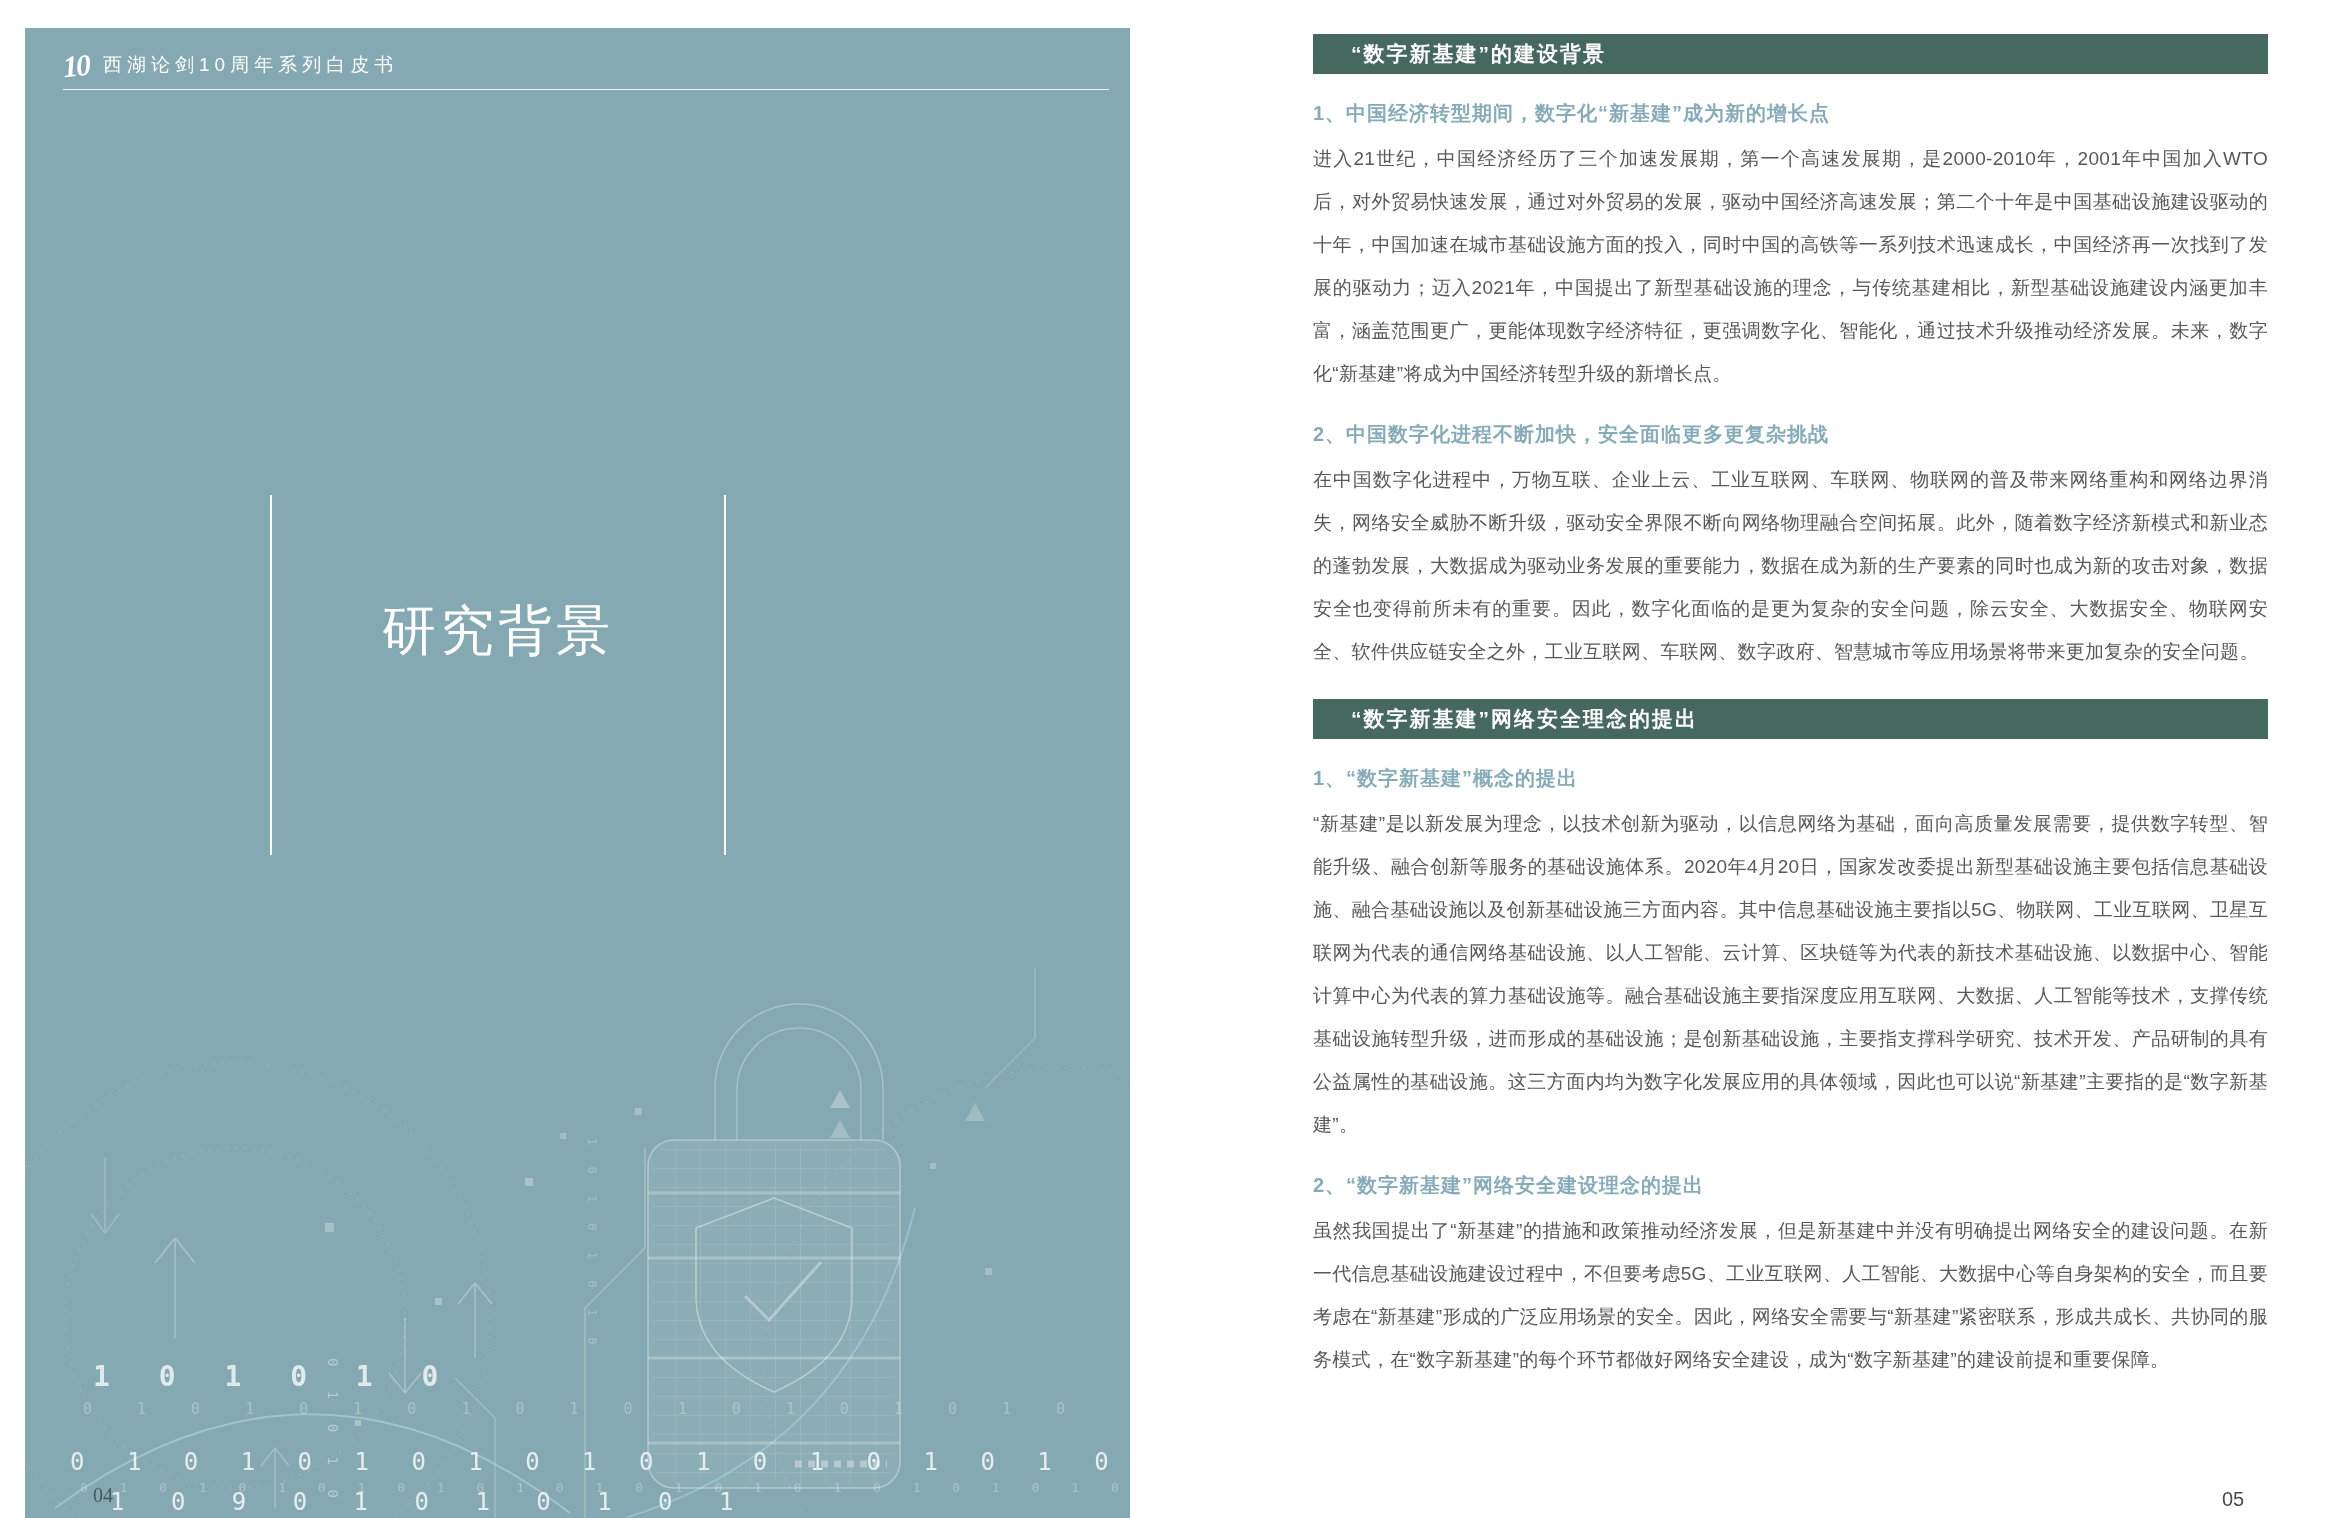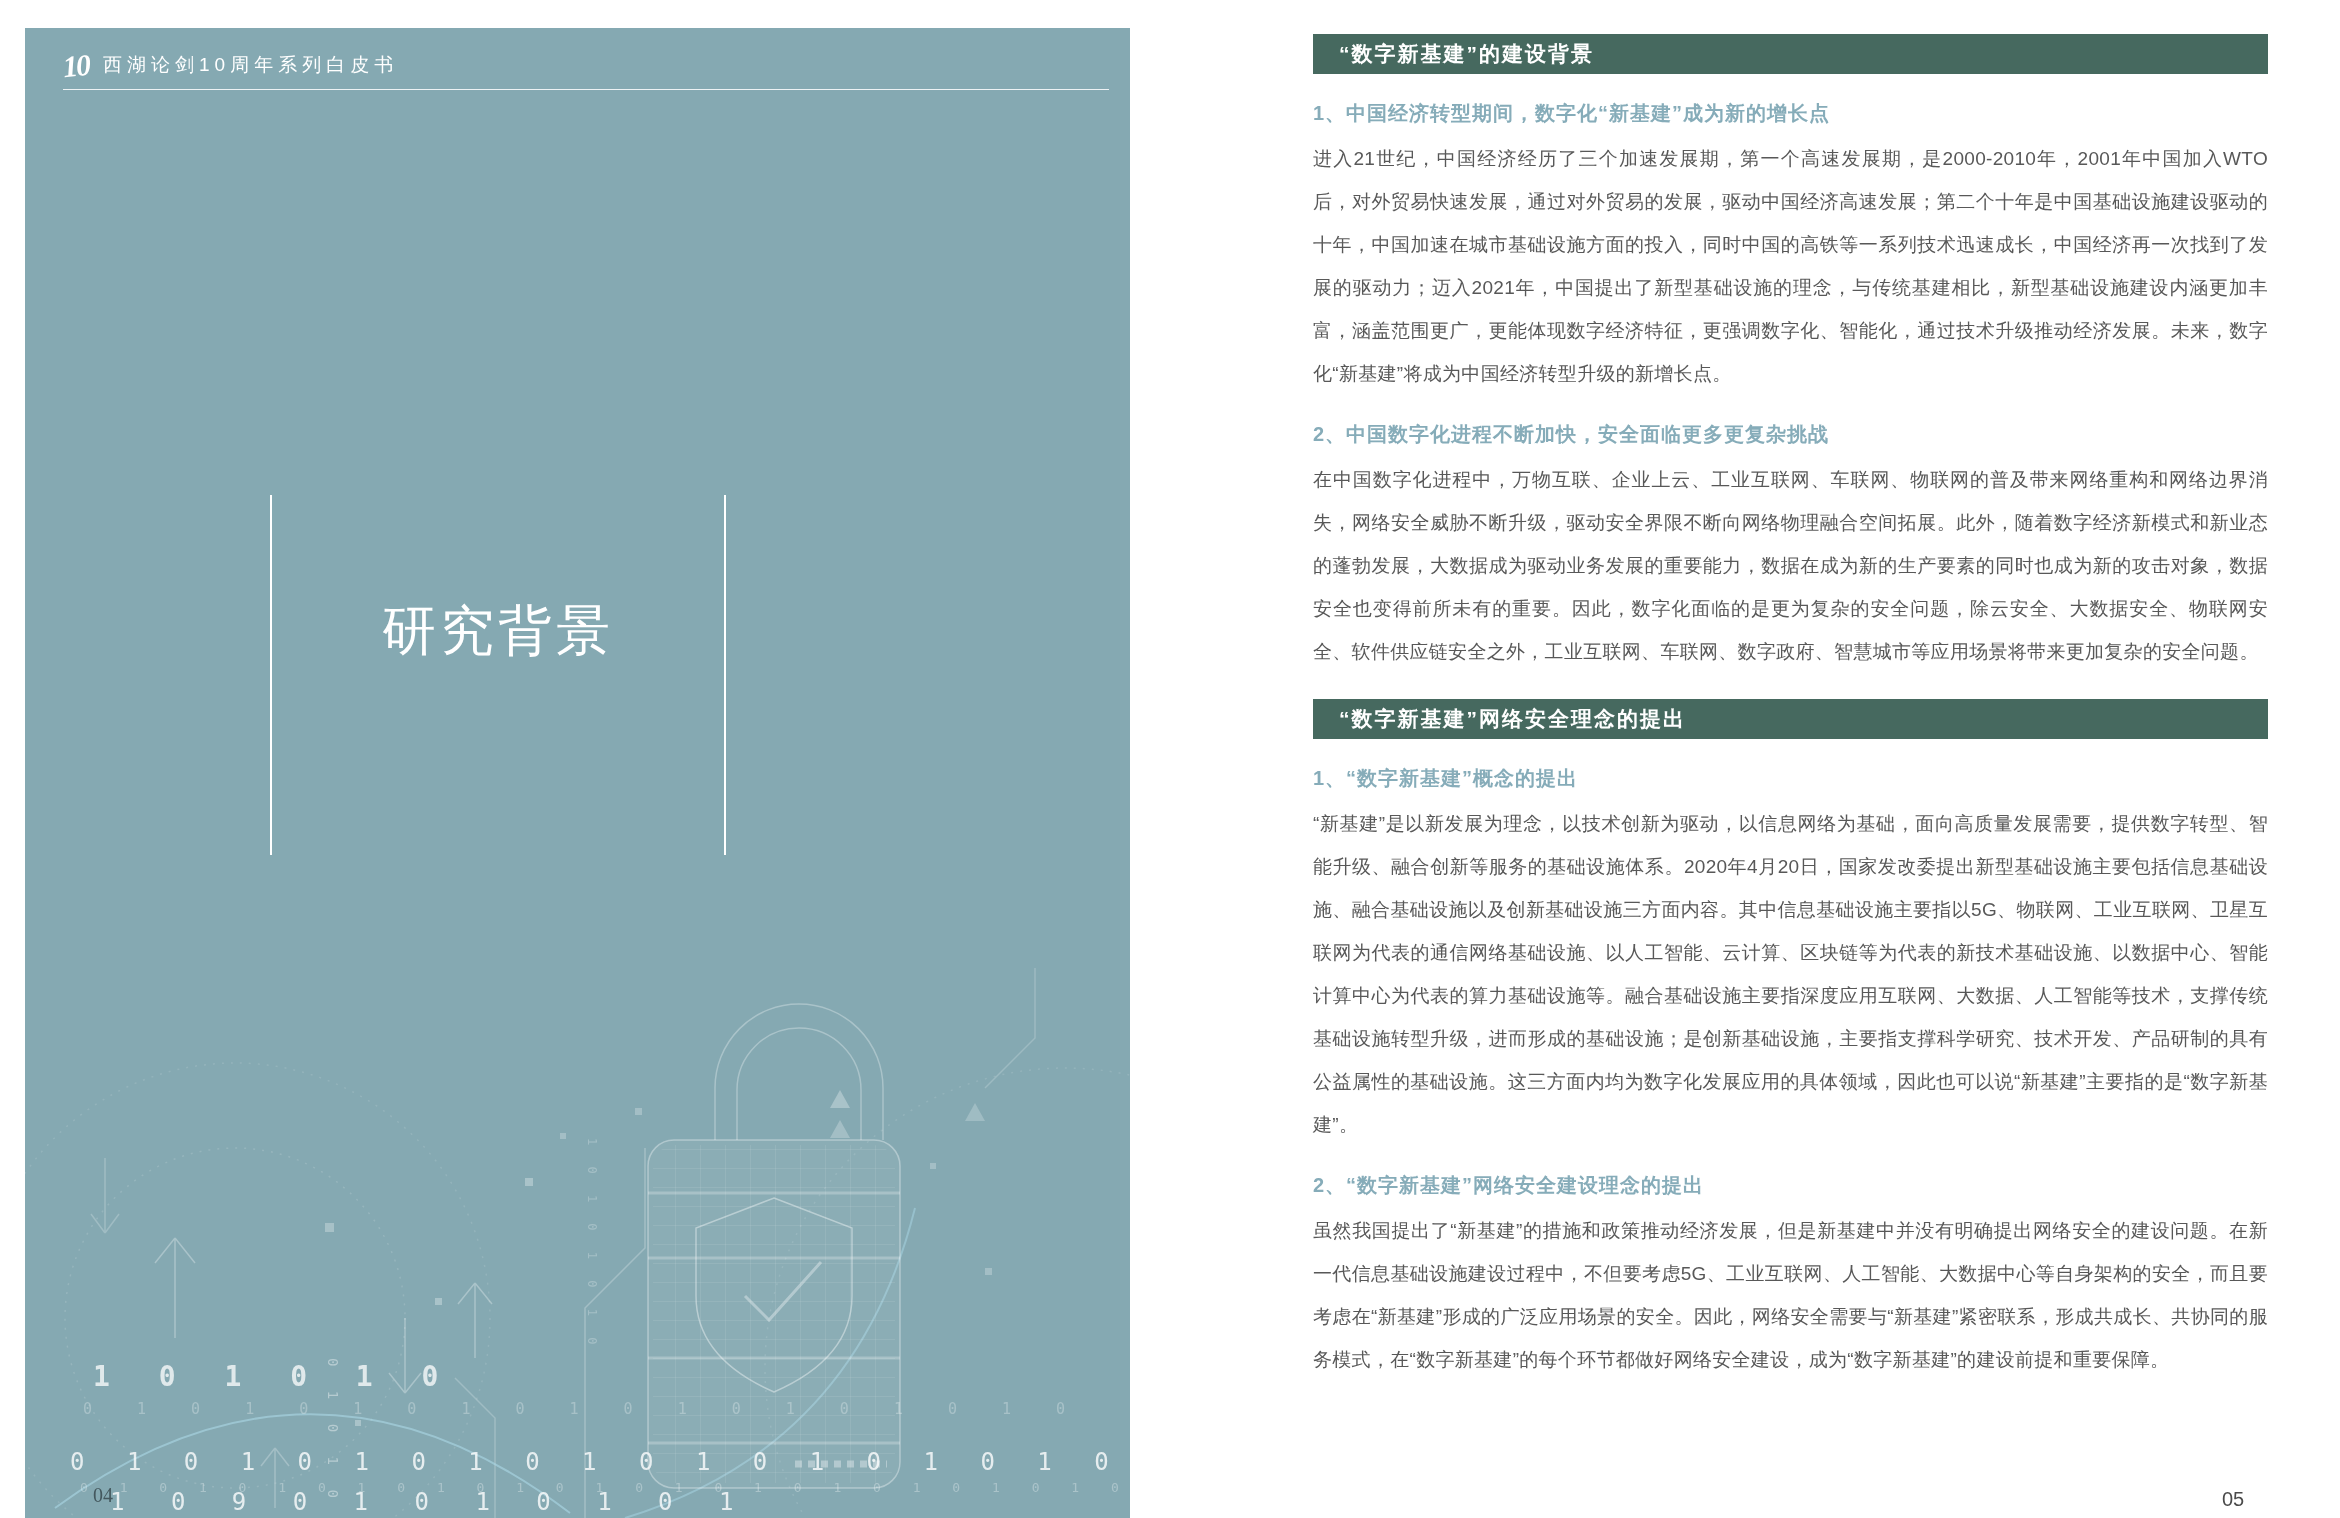--- a/index.html
+++ b/index.html
@@ -61,21 +61,21 @@
   .rp-header{
     padding-top:58px;padding-bottom:9px;border-bottom:1px solid var(--right-header-line);
     text-align:right;font-size:16px;letter-spacing:1px;color:var(--right-header-text);
   }
   .rp-title{
     margin:56px 0 0;font-size:31px;letter-spacing:2px;
     color:var(--page-title);font-weight:bold;
   }
   .banner{
     margin-top:34px;height:40px;line-height:40px;background:var(--banner-bg);
-    color:#fff;font-size:21px;font-weight:bold;padding-left:26px;
+    color:#fff;font-size:21px;font-weight:bold;padding-left:38px;
     letter-spacing:2px;box-sizing:border-box;
   }
   .banner.second{margin-top:26px;}
   .sub{margin:26px 0 0;font-size:20px;font-weight:bold;color:var(--subheading);letter-spacing:1px;}
   .para{
     margin:10px 0 0;font-size:19px;line-height:43px;color:var(--body-text);
     text-align:justify;letter-spacing:.3px;
   }
   .folio-right{position:absolute;left:2222px;top:1488px;font-size:20px;color:#4b4b4b;}
 </style>

